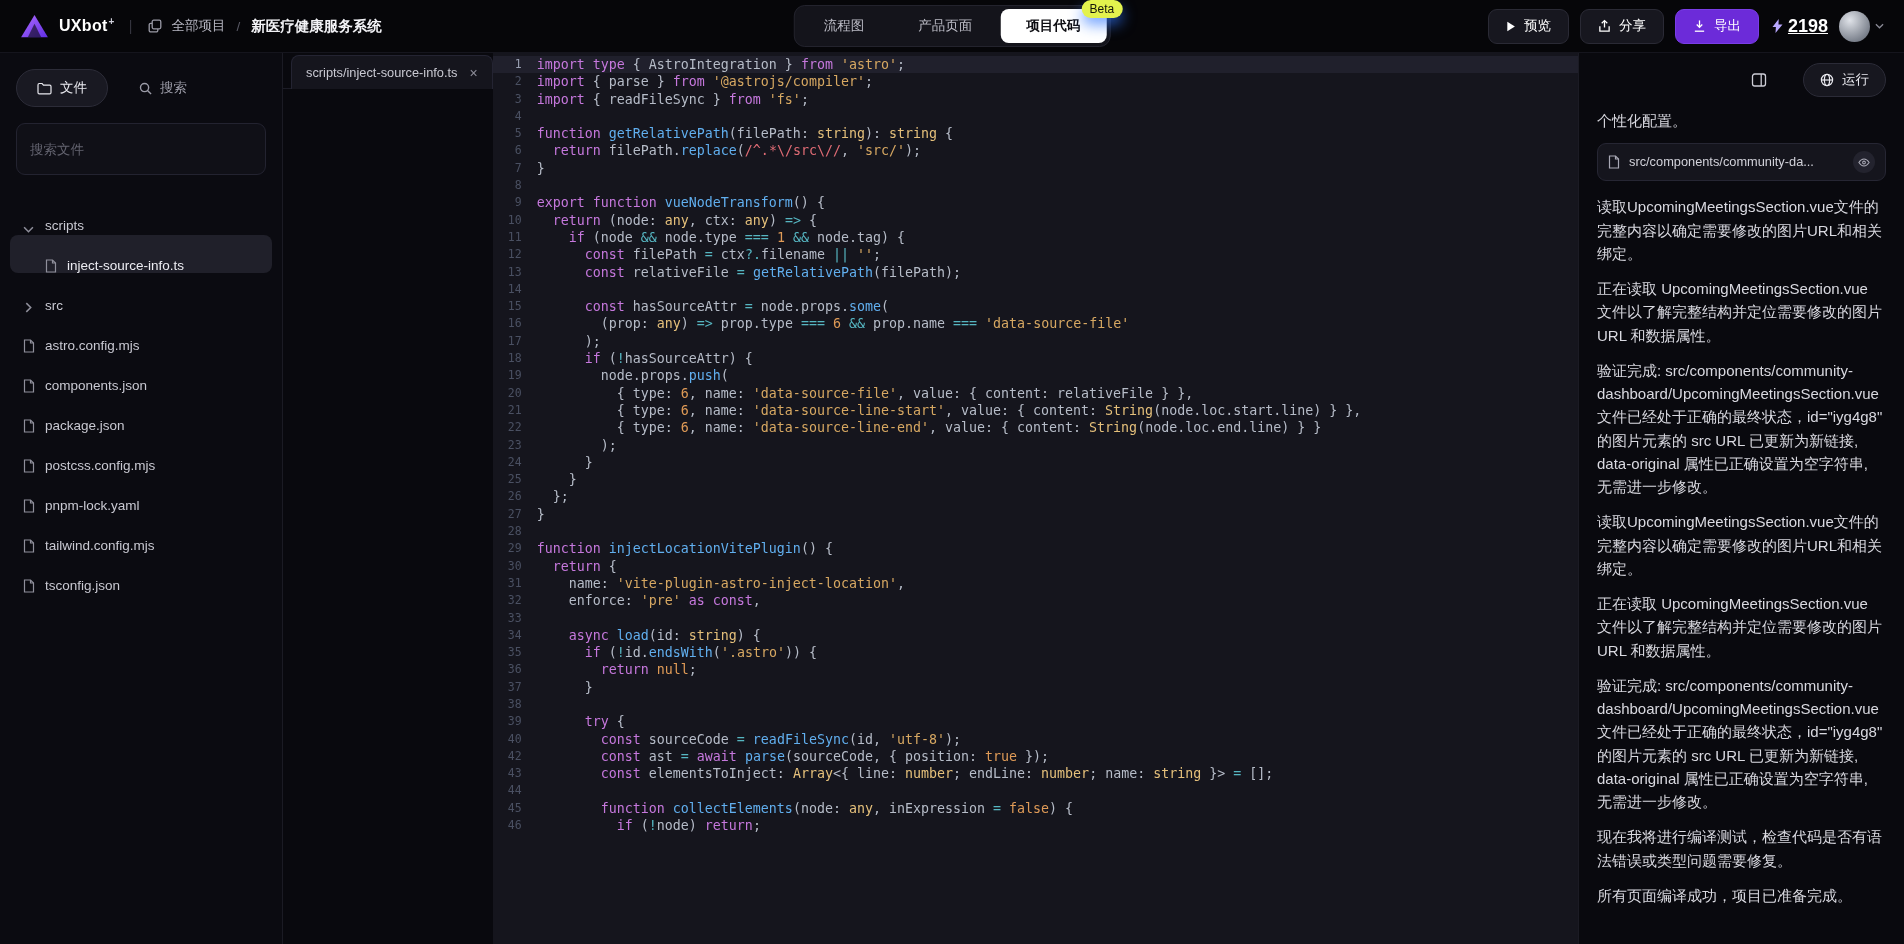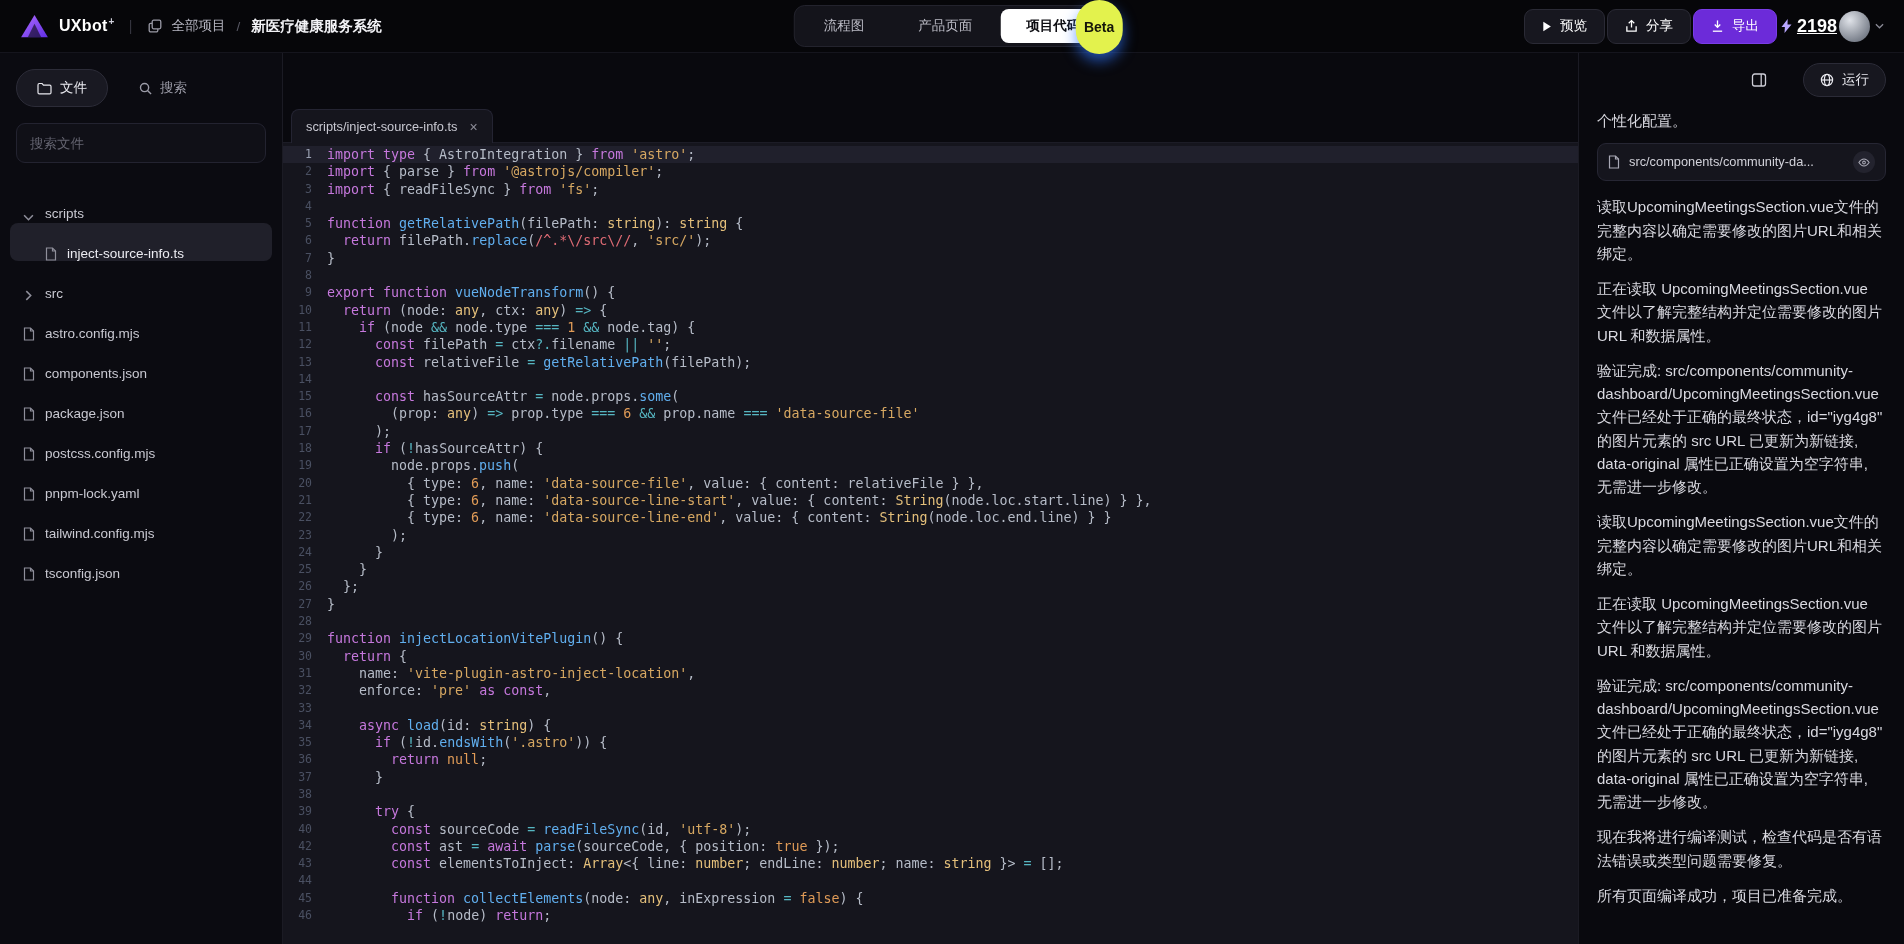--- a/index.html
+++ b/index.html
@@ -20,24 +20,24 @@
   .crumb-sep { color:#5a5a66; font-size:13.5px; margin:0 2px; }
   .crumb-title { font-size:14.5px; font-weight:700; color:#f2f2f6; }
 
   .mode-tabs { position:absolute; left:50%; top:50%; transform:translate(-50%,-50%);
                display:flex; gap:2px; background:#14141b; border:1px solid #23232d;
                border-radius:11px; padding:3px; }
   .mode-tab { position:relative; padding:8px 26px; font-size:13.5px; color:#bcbcc6;
               border-radius:8px; cursor:pointer; white-space:nowrap; }
   .mode-tab.active { background:#ffffff; color:#0d0d12; font-weight:700; }
   .beta { position:absolute; top:-9px; right:-16px; background:#e3f24d; color:#15150a;
-          font-size:14px; font-weight:700; padding:19px 8px; border-radius:999px;
+          font-size:12px; font-weight:400; padding:2px 8px; border-radius:999px;
           box-shadow:0 7px 14px rgba(47,118,255,.65); }
 
-  .actions { margin-left:auto; display:flex; align-items:center; gap:2px; }
+  .actions { margin-left:auto; display:flex; align-items:center; gap:11px; }
   .btn { display:flex; align-items:center; gap:8px; height:35px; padding:0 17px;
          border-radius:9px; font-size:13.5px; color:#fff; background:#17171f;
          border:1px solid #2a2a35; cursor:pointer; white-space:nowrap; }
   .btn.export { background:#6c2bd9; border-color:#7a3de6; }
   .credits { display:flex; align-items:center; gap:5px; font-size:18px; font-weight:700;
              color:#fff; margin-left:2px;text-decoration:underline; }
   .avatar-wrap { display:flex; align-items:center; gap:5px; }
   .avatar { width:31px; height:31px; border-radius:50%;
             background:radial-gradient(circle at 35% 30%, #dfe2e8, #7e848f 70%, #5d626c); }
   .chev-dn { color:#8a8a96; display:flex; }
@@ -46,34 +46,34 @@
   .main { flex:1; display:flex; min-height:0; }
 
   
   .sidebar { width:283px; flex:none; background:#0b0b11; border-right:1px solid #1b1b24;
              padding-top:16px; display:flex; flex-direction:column; }
   .side-tabs { display:flex; gap:10px; padding:0 16px; margin-bottom:16px; }
   .side-tab { height:38px; display:flex; align-items:center; gap:8px; padding:0 20px;
               border-radius:999px; font-size:13.5px; color:#9c9ca8; border:1px solid transparent;
               cursor:pointer; }
   .side-tab.active { background:#191922; border-color:#2c2c38; color:#e9e9ef; }
-  .search-box { margin:0 16px 20px; height:40px; background:#101017; border:1px solid #232330;
+  .search-box { margin:0 16px 20px; height:52px; background:#101017; border:1px solid #232330;
                 border-radius:9px; display:flex; align-items:center; padding:0 13px; }
   .search-box input { width:100%; background:transparent; border:none; outline:none;
                       color:#d7d7de; font-size:13.5px; font-family:inherit; }
   .search-box input::placeholder { color:#63636f; }
   .tree { padding:0 10px; overflow:hidden; }
   .tree-row { height:38px; margin-bottom:2px; display:flex; align-items:flex-end; gap:9px;
               padding:0 11px; border-radius:8px; font-size:13.5px; color:#c9c9d2; cursor:pointer; }
   .tree-row.depth1 { padding-left:33px; }
   .tree-row.selected { background:#20202a; color:#ececf2; }
   .tree-icon { width:15px; display:flex; justify-content:center; color:#8f8f9b; flex:none; }
 
   
-  .editor-col { flex:1; min-width:0; display:flex; flex-direction:column; background:#09090e; }
+  .editor-col { flex:1; min-width:0; display:flex; flex-direction:row; background:#09090e; }
   .editor-gap { height:54px; flex:none; }
   .tabbar { height:36px; flex:none; display:flex; align-items:flex-end; padding-left:8px;
             border-bottom:1px solid #1c1c26; }
   .etab { display:flex; align-items:center; gap:12px; background:#15151d; color:#c9c9d2;
           font-size:12.8px; padding:9px 14px; border:1px solid #242432; border-bottom:none;
           border-radius:8px 8px 0 0; margin-bottom:-1px; cursor:pointer; }
   .etab .close { color:#8d8d99; font-size:14px; line-height:1; cursor:pointer; }
   .code-area { flex:1; background:#15151d; overflow:hidden; padding-top:3px;
                font-family:"DejaVu Sans Mono", monospace; font-size:13.3px; }
   .code-line { display:flex; height:17.3px; line-height:17.3px; white-space:pre; }

